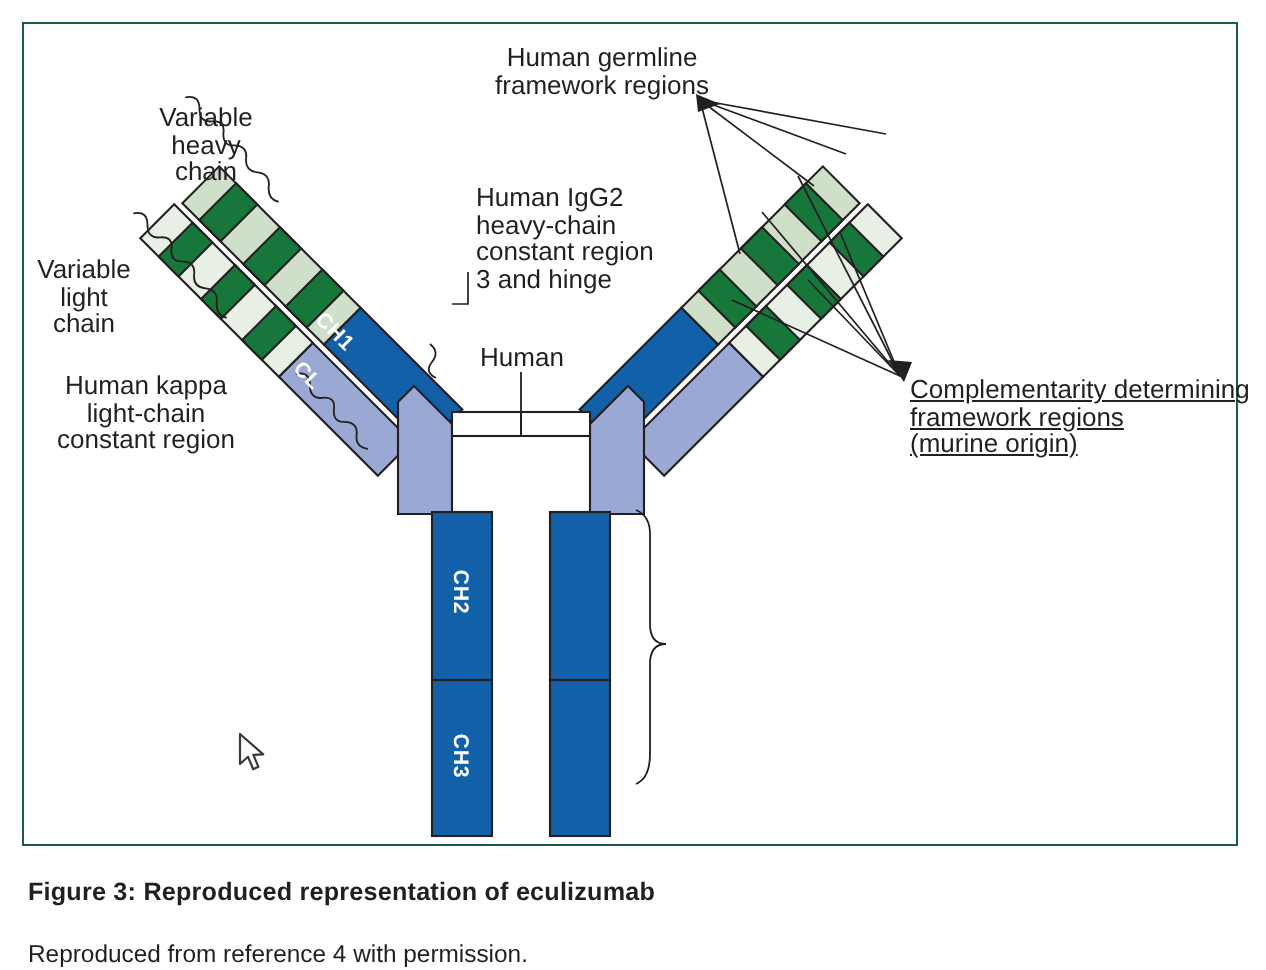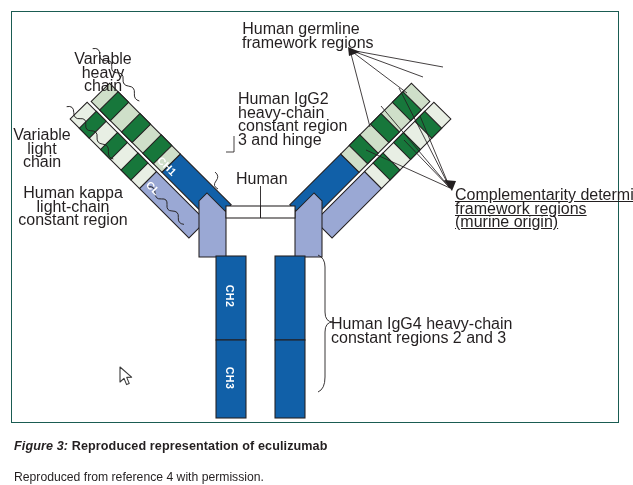--- a/index.html
+++ b/index.html
@@ -22,27 +22,27 @@
 
   
   .canvas{position:absolute;left:0;top:0;width:633px;height:485px;}
 
   
   .caption{
     position:absolute;left:14px;top:438px;width:600px;
     line-height:1.38;
   }
   .cap-line1{font-size:12.6px;font-weight:bold;color:#231f20;letter-spacing:.1px;}
-  .cap-line1 .figno{font-style:italic;}
+  .cap-line1 .figno{}
   .cap-line2{font-size:12.2px;color:#231f20;margin-top:14px;}
 
   
   .lbl{
     position:absolute;
-    font-size:16px;
+    font-size:13px;
     line-height:13.6px;
     color:#231f20;
     white-space:pre;
   }
   .lbl.r{text-align:center;}
   .lbl.c{text-align:center;}
 
   
   .domtext{
     position:absolute;
@@ -178,22 +178,20 @@
 heavy-chain
 constant region
 3 and hinge</div>
 
   <div class="lbl c" style="left:236px;top:172px;width:50px;">Human</div>
 
   <div class="lbl" style="left:455px;top:188px;width:176px;text-decoration:underline;">Complementarity determining
 framework regions
 (murine origin)</div>
 
-  <div class="lbl" style="left:331px;top:317px;width:185px;">Human IgG4 heavy-chain
-constant regions 2 and 3</div>
 
   <div class="domtext" style="left:156px;top:160px;transform:rotate(45deg);">CH1</div>
 
   <div class="domtext cl" style="left:146px;top:182px;transform:rotate(45deg);">CL</div>
 
   <div class="domtext" style="left:219px;top:290px;transform:rotate(90deg);">CH2</div>
 
   <div class="domtext" style="left:219px;top:372px;transform:rotate(90deg);">CH3</div>
 
   <div class="caption">

